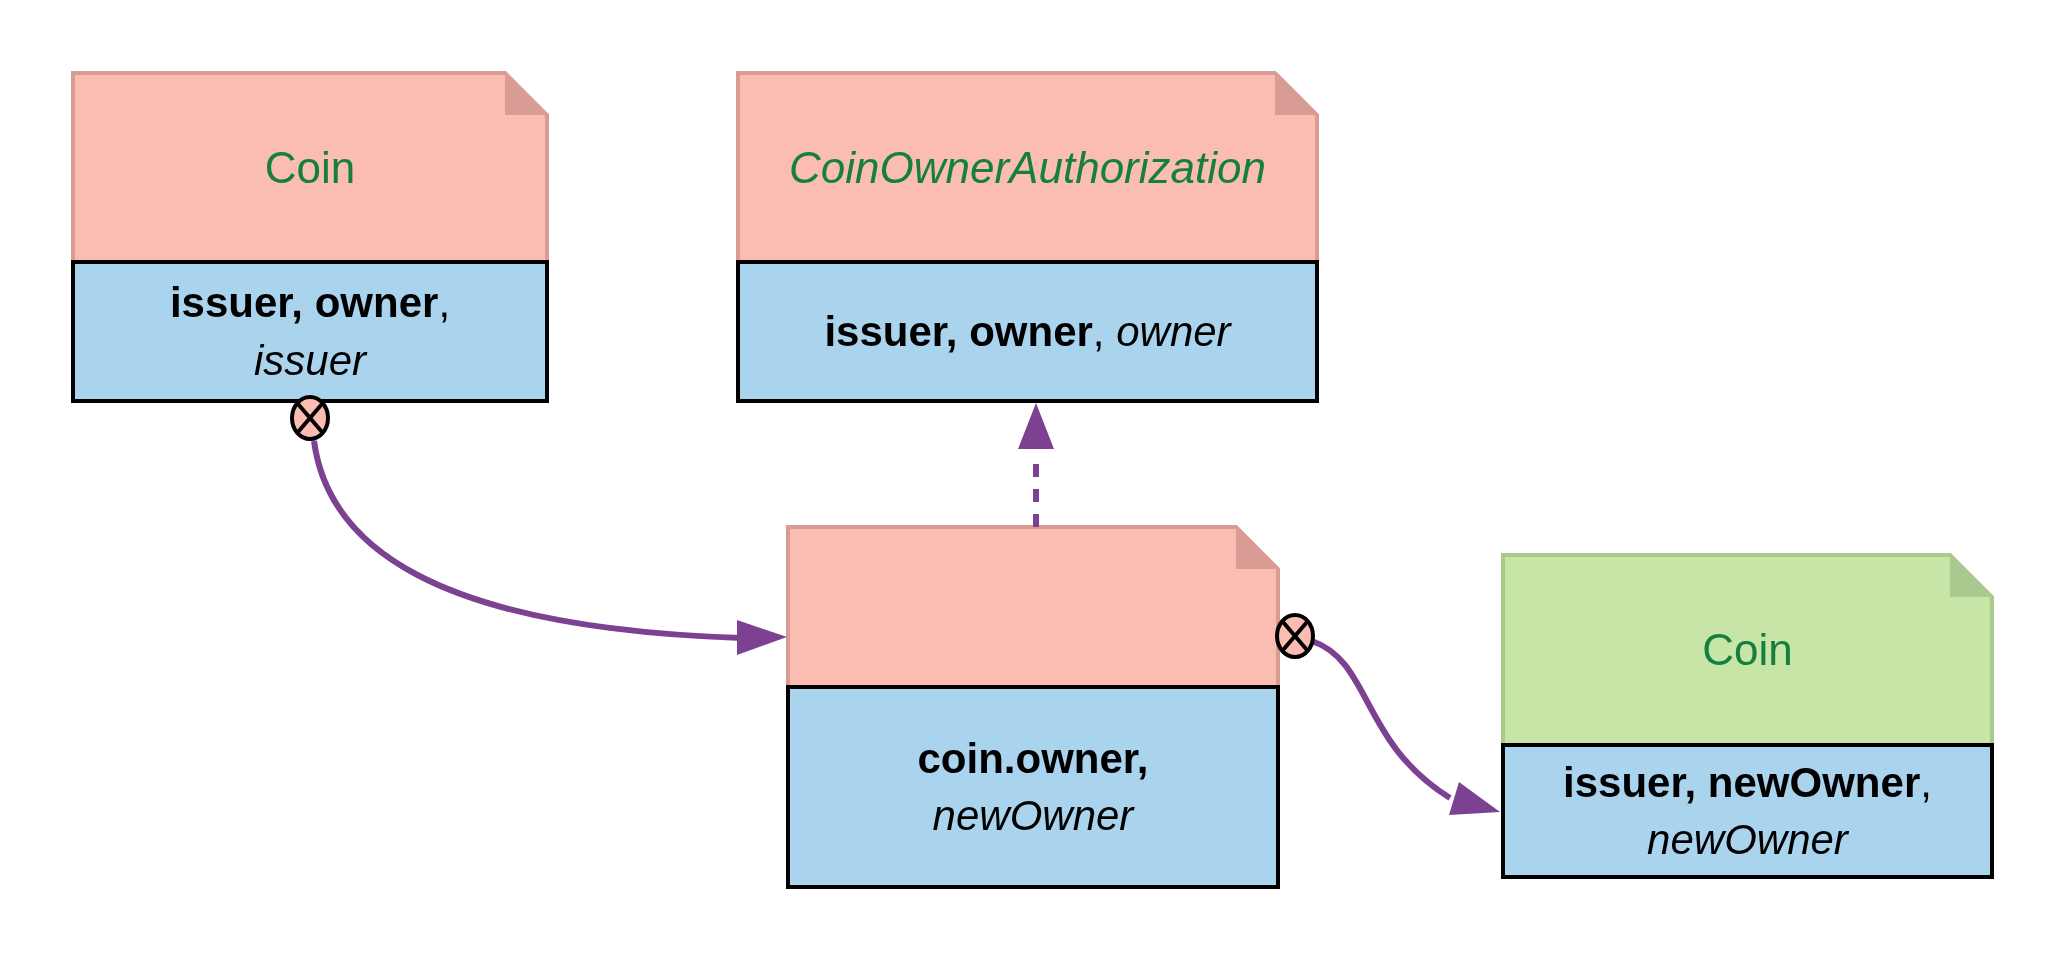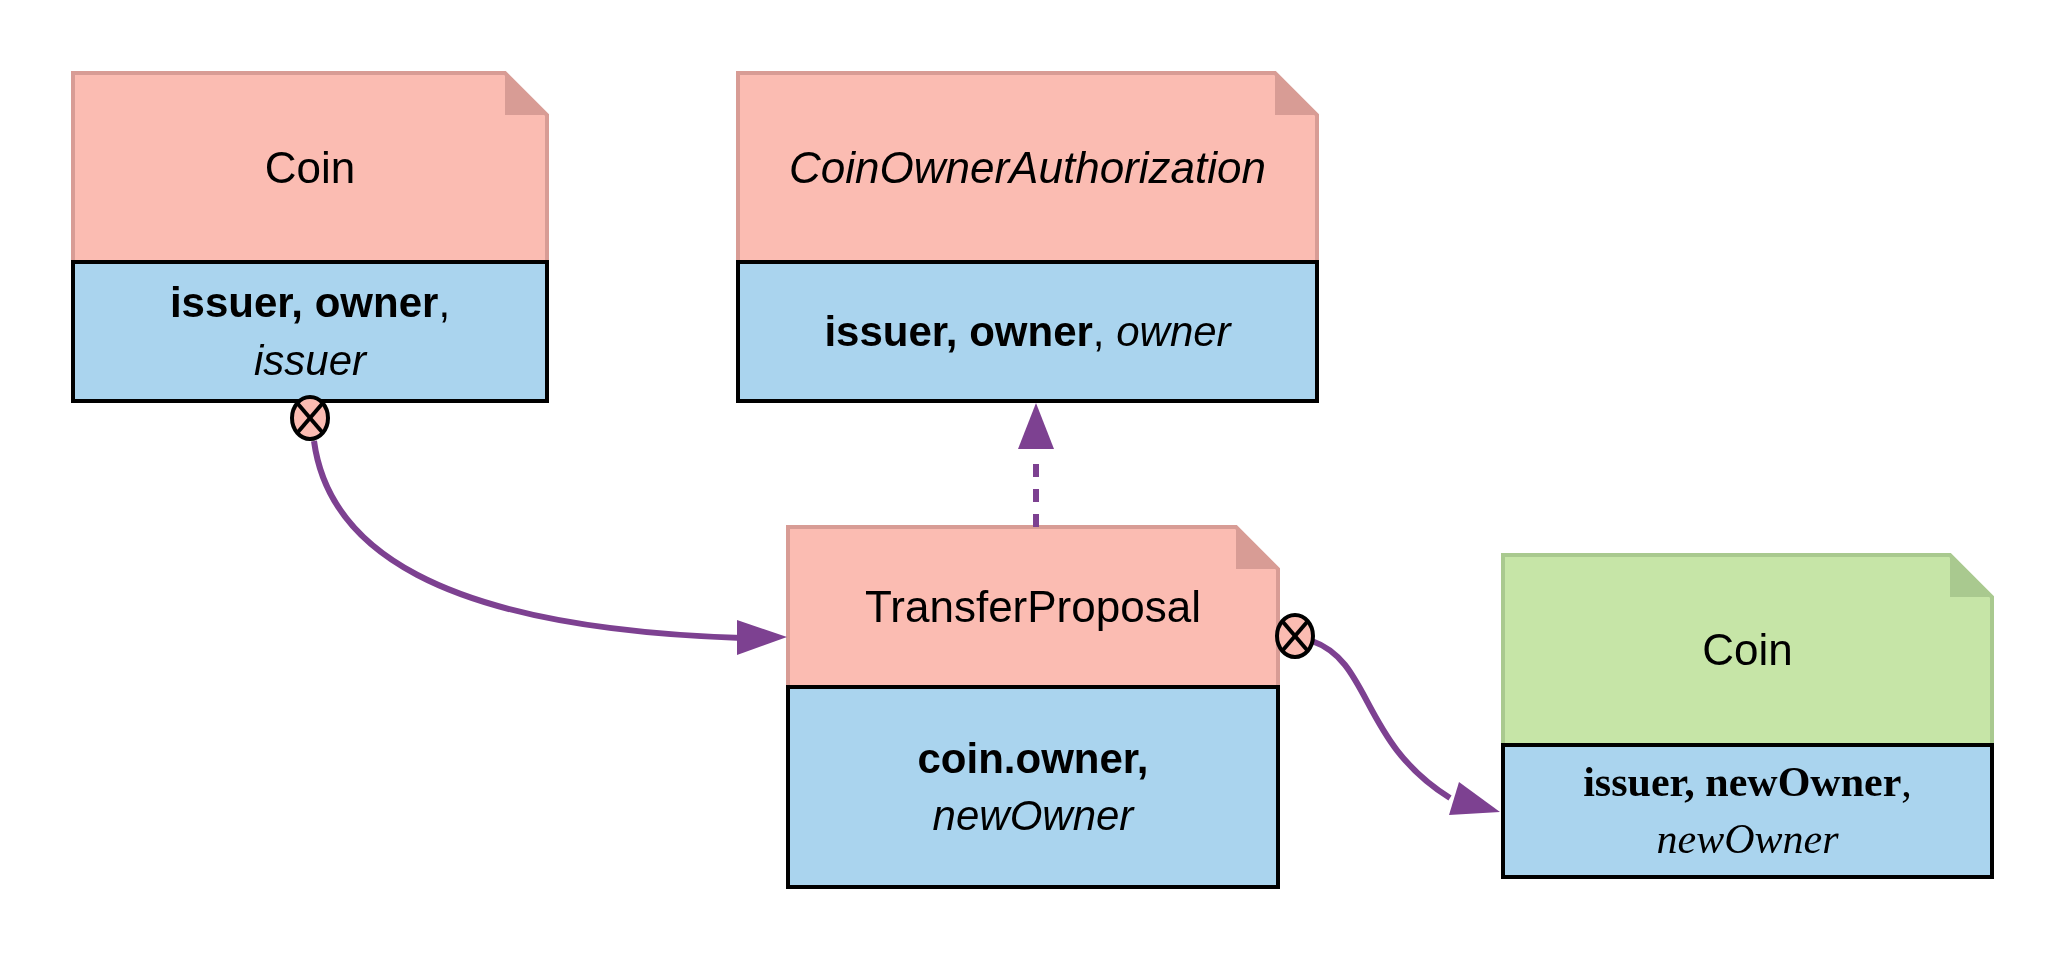--- a/index.html
+++ b/index.html
@@ -21,21 +21,21 @@
     top: 0;
     width: 2066px;
     height: 962px;
   }
   .title {
     position: absolute;
     display: flex;
     align-items: center;
     justify-content: center;
     font-size: 44px;
-    color: #000000;
+    color: #15803d;
     white-space: nowrap;
   }
   .body-text {
     position: absolute;
     display: flex;
     flex-direction: column;
     align-items: center;
     justify-content: center;
     font-size: 42px;
     line-height: 1.36;
@@ -96,25 +96,24 @@
   <div class="body-text" style="left:73px; top:262px; width:474px; height:139px;">
     <div class="line"><span class="sig">issuer, owner</span><span class="sep">,</span></div>
     <div class="line"><span class="obs">issuer</span></div>
   </div>
 
   <div class="title" style="left:738px; top:73px; width:579px; height:189px;font-style:italic;">CoinOwnerAuthorization</div>
   <div class="body-text" style="left:738px; top:262px; width:579px; height:139px;">
     <div class="line"><span class="sig">issuer, owner</span><span class="sep">, </span><span class="obs">owner</span></div>
   </div>
 
-  <div class="title" style="left:788px; top:527px; width:490px; height:160px;">TransferProposal</div>
   <div class="body-text" style="left:788px; top:687px; width:490px; height:200px;">
     <div class="line"><span class="sig">coin.owner,</span></div>
     <div class="line"><span class="obs">newOwner</span></div>
   </div>
 
   <div class="title" style="left:1503px; top:555px; width:489px; height:190px;">Coin</div>
-  <div class="body-text" style="left:1503px; top:745px; width:489px; height:132px;font-family:Liberation Serif, serif;">
+  <div class="body-text" style="left:1503px; top:745px; width:489px; height:132px;">
     <div class="line"><span class="sig">issuer, newOwner</span><span class="sep">,</span></div>
     <div class="line"><span class="obs">newOwner</span></div>
   </div>
 
 </div>
 
 </body></html>

